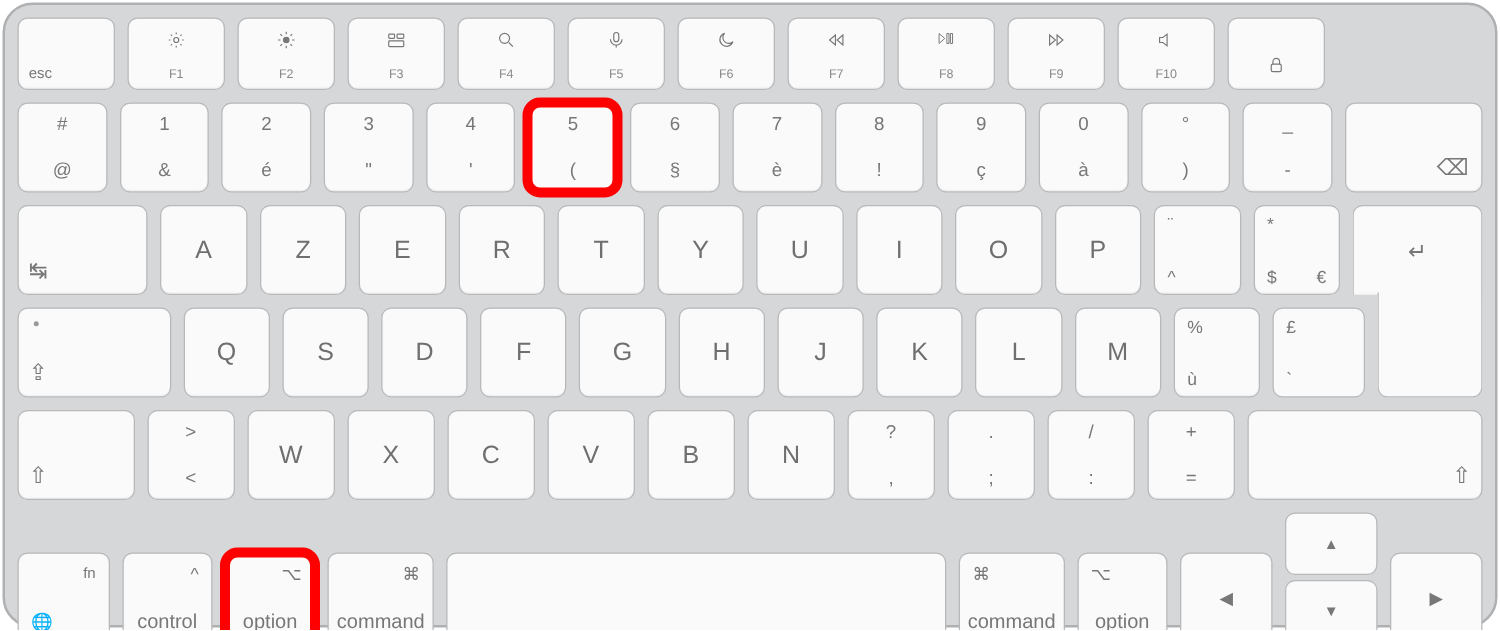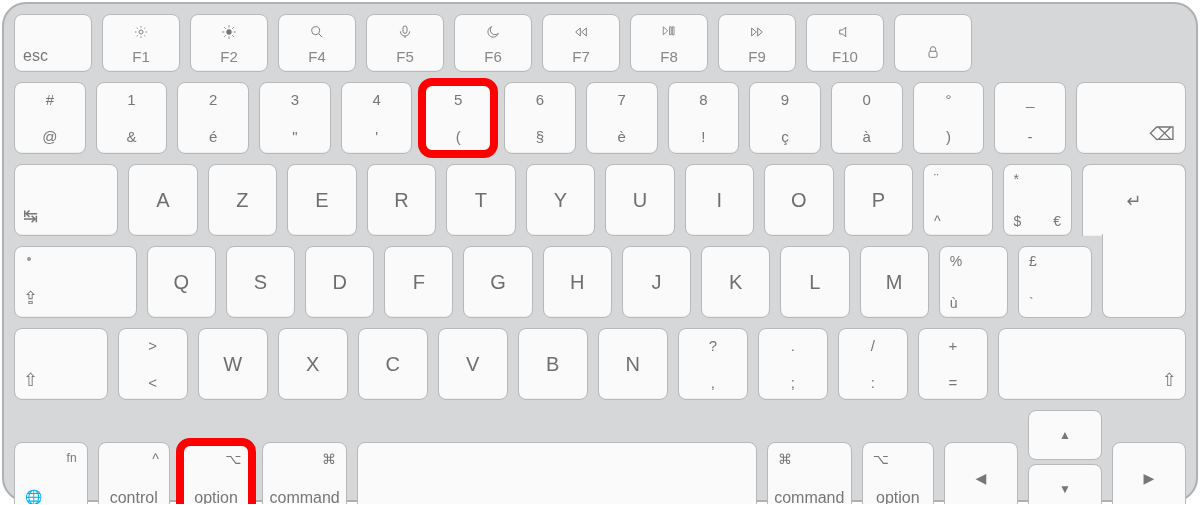--- a/index.html
+++ b/index.html
@@ -53,22 +53,22 @@
   .r5 .key { height: 72px; margin-top: 32px; }
 
   
   .key.fn-top {
     width: 78px;
     align-items: center;
     justify-content: flex-start;
     padding-top: 6px;
   }
   .key.fn-top .ficon { font-size: 14px; color:#777; height:22px; display:flex; align-items:center; }
-  .key.fn-top .flabel { position:absolute; bottom:6px; font-size:15px; color:#888; }
-  .key.esc { width: 78px; align-items:flex-start; justify-content:flex-end; padding:6px 8px; font-size:16px; }
+  .key.fn-top .flabel { position:absolute; bottom:6px; font-size:10px; color:#888; }
+  .key.esc { width: 78px; align-items:flex-start; justify-content:flex-end; padding:6px 8px; font-size:12px; }
   .key.touchid { width: 78px; justify-content:center; }
 
   
   .r1 .key { width: 72px; }
   .r1 .key.backspace { flex:1; min-width:110px; align-items:flex-end; justify-content:flex-end; padding:8px 10px;}
 
   
   .r2 .key { width: 74px; }
   .r2 .key.tab { width: 110px; align-items:flex-start; justify-content:flex-end; padding:8px; }
   .r2 .key.enter-upper { flex:1; min-width:104px; border-bottom-left-radius:0; border-bottom-right-radius:0; border-bottom:none; }
@@ -142,20 +142,30 @@
         <svg class="icon-svg" viewBox="0 0 24 24">
             <circle cx="12" cy="12" r="4" fill="#777" stroke="none"></circle>
             <path d="M12 2v3M12 19v3M2 12h3M19 12h3M4.9 4.9l2.1 2.1M17 17l2.1 2.1M4.9 19.1L7 17M17 7l2.1-2.1"></path>
           </svg>
       </span>
       <span class="flabel">F2</span>
     </div>
     <div class="key fn-top">
       <span class="ficon">
         <svg class="icon-svg" viewBox="0 0 24 24">
+            <rect x="3" y="5" width="7" height="5" rx="1"></rect>
+            <rect x="13" y="5" width="8" height="5" rx="1"></rect>
+            <rect x="3" y="13" width="18" height="7" rx="1"></rect>
+          </svg>
+      </span>
+      <span class="flabel">F3</span>
+    </div>
+    <div class="key fn-top">
+      <span class="ficon">
+        <svg class="icon-svg" viewBox="0 0 24 24">
             <circle cx="10" cy="10" r="6"></circle>
             <path d="M15 15l5 5"></path>
           </svg>
       </span>
       <span class="flabel">F4</span>
     </div>
     <div class="key fn-top">
       <span class="ficon">
         <svg class="icon-svg" viewBox="0 0 24 24">
             <rect x="9" y="3" width="6" height="11" rx="3"></rect>

